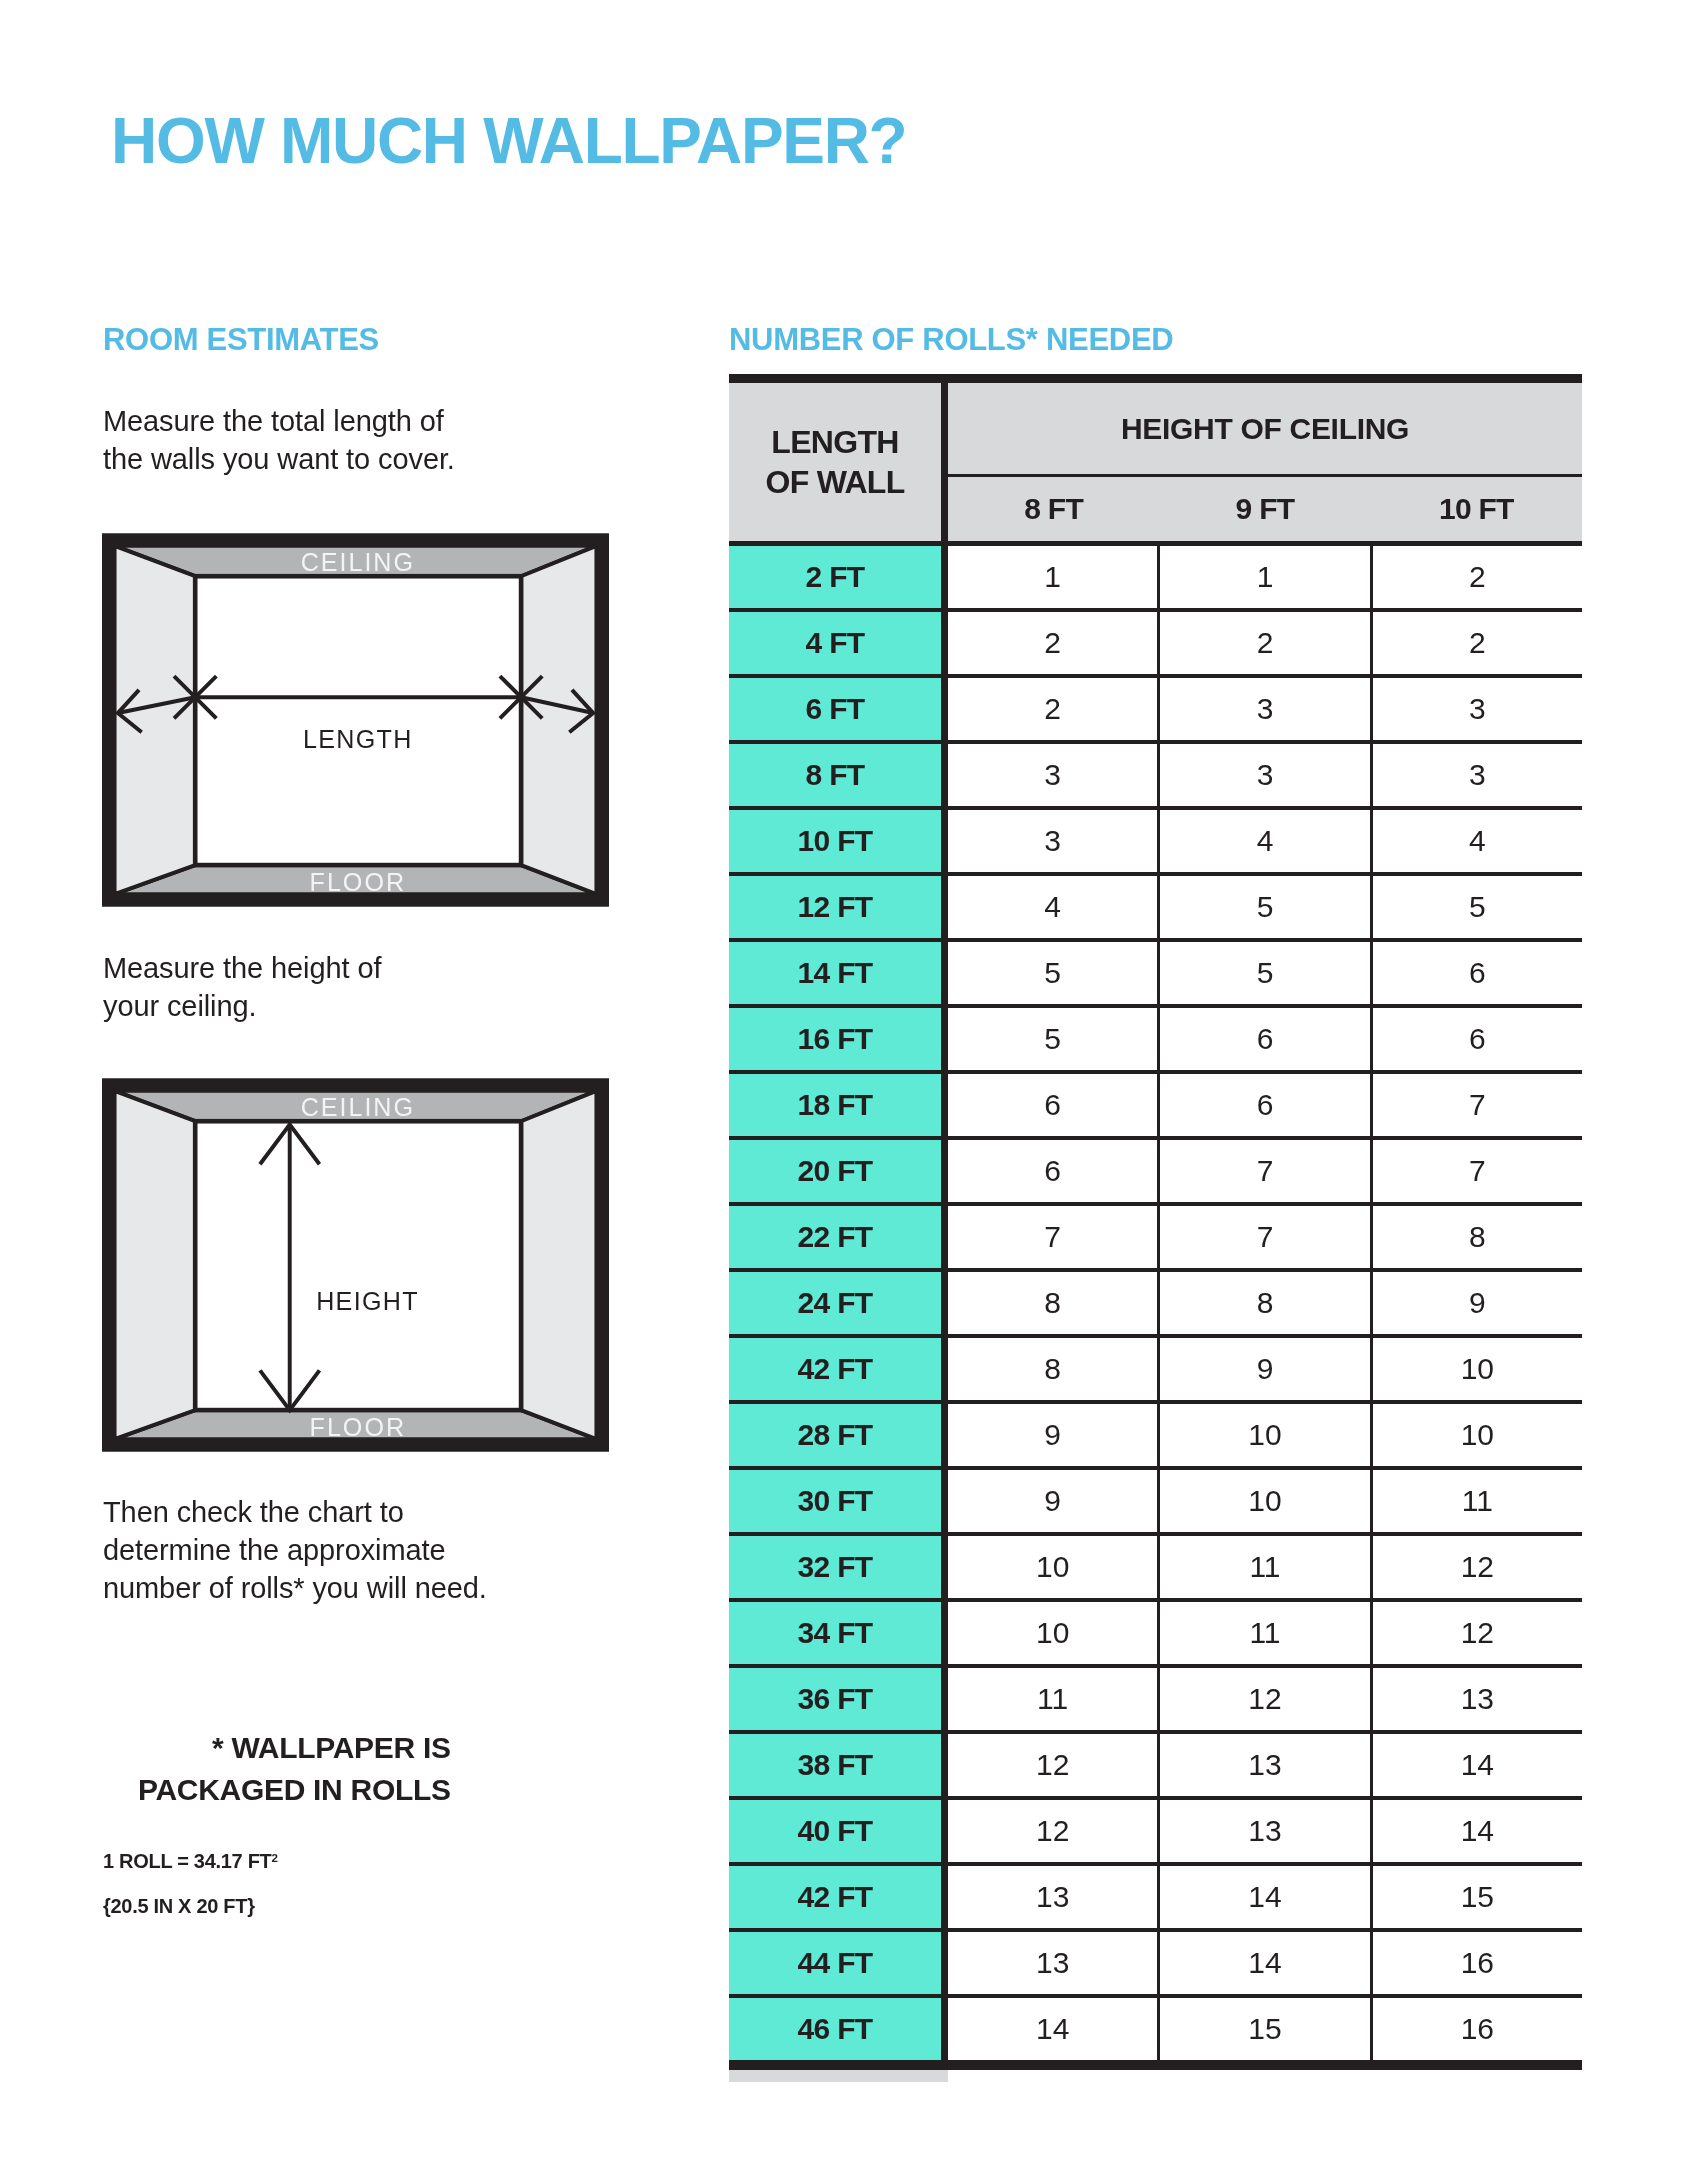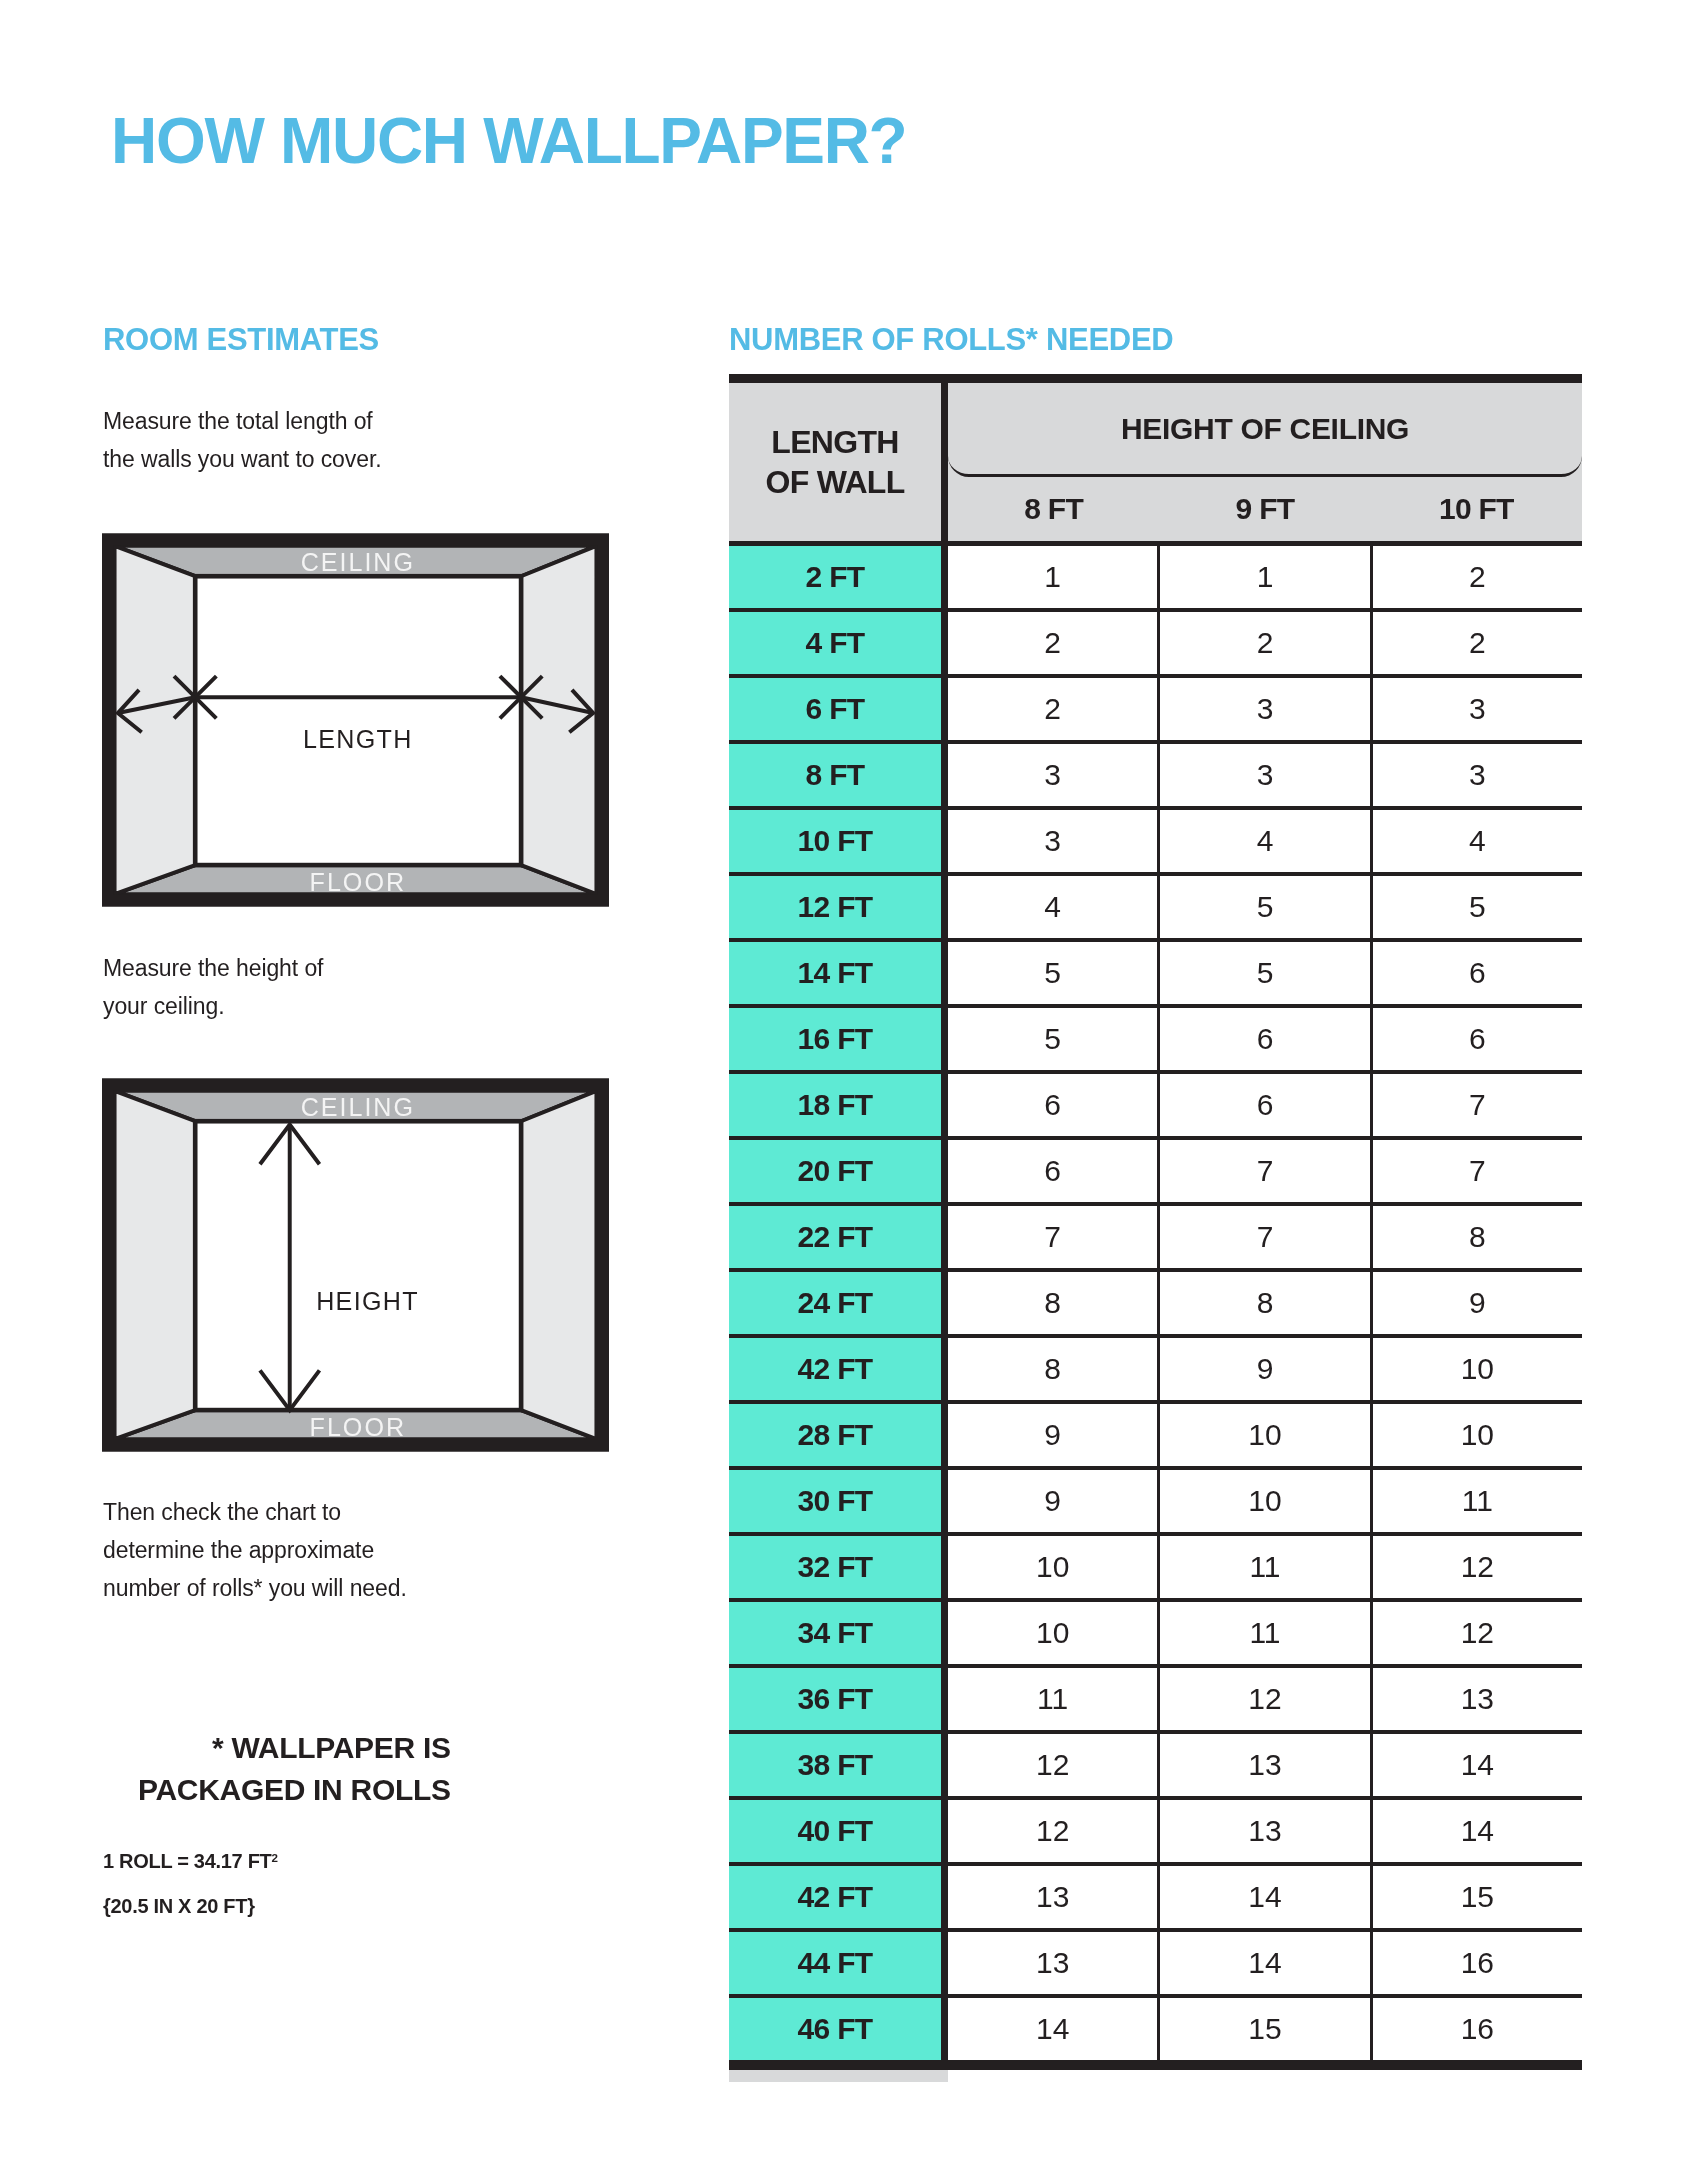--- a/index.html
+++ b/index.html
@@ -21,21 +21,21 @@
     position:absolute;top:324px;margin:0;
     font-size:31px;font-weight:bold;line-height:1;
     letter-spacing:-0.3px;color:#54bbe5;white-space:nowrap;
   }
   #room-estimates{left:103px}
   #rolls-heading{left:729px;width:853px;}
 
   
   .para{
     position:absolute;left:103px;margin:0;
-    font-size:23px;line-height:38px;letter-spacing:-0.1px;
+    font-size:29px;line-height:38px;letter-spacing:-0.1px;
   }
   .para span{display:block;white-space:nowrap}
   #para-length{top:402px}
   #para-height{top:949px}
   #para-chart{top:1493px}
 
   #note{
     position:absolute;left:103px;top:1727px;margin:0;
     font-size:30px;font-weight:bold;line-height:42px;letter-spacing:-0.3px;text-align:right;
   }
@@ -63,21 +63,21 @@
   .t-corner{
     width:212px;border-right:7.3px solid #231f20;
     display:flex;flex-direction:column;align-items:center;justify-content:center;
     font-size:32px;font-weight:bold;line-height:40px;letter-spacing:-0.7px;text-align:center;
   }
   .t-corner span{display:block;white-space:nowrap}
   .t-right{flex:1;display:flex;flex-direction:column}
   .t-group{
     height:91px;border-bottom:3.3px solid #231f20;
     display:flex;align-items:center;justify-content:center;
-    font-size:30px;font-weight:bold;letter-spacing:-0.3px;border-radius:21px;
+    font-size:30px;font-weight:bold;letter-spacing:-0.3px;
   }
   .t-cols{flex:1;display:flex}
   .t-col{
     flex:1;display:flex;align-items:center;justify-content:center;
     font-size:30px;font-weight:bold;letter-spacing:-0.7px;
   }
   .t-body{border-top:5.3px solid #231f20}
   .t-row{display:flex;height:62px}
   .t-row + .t-row{border-top:4.6px solid #231f20}
   .r-label{

